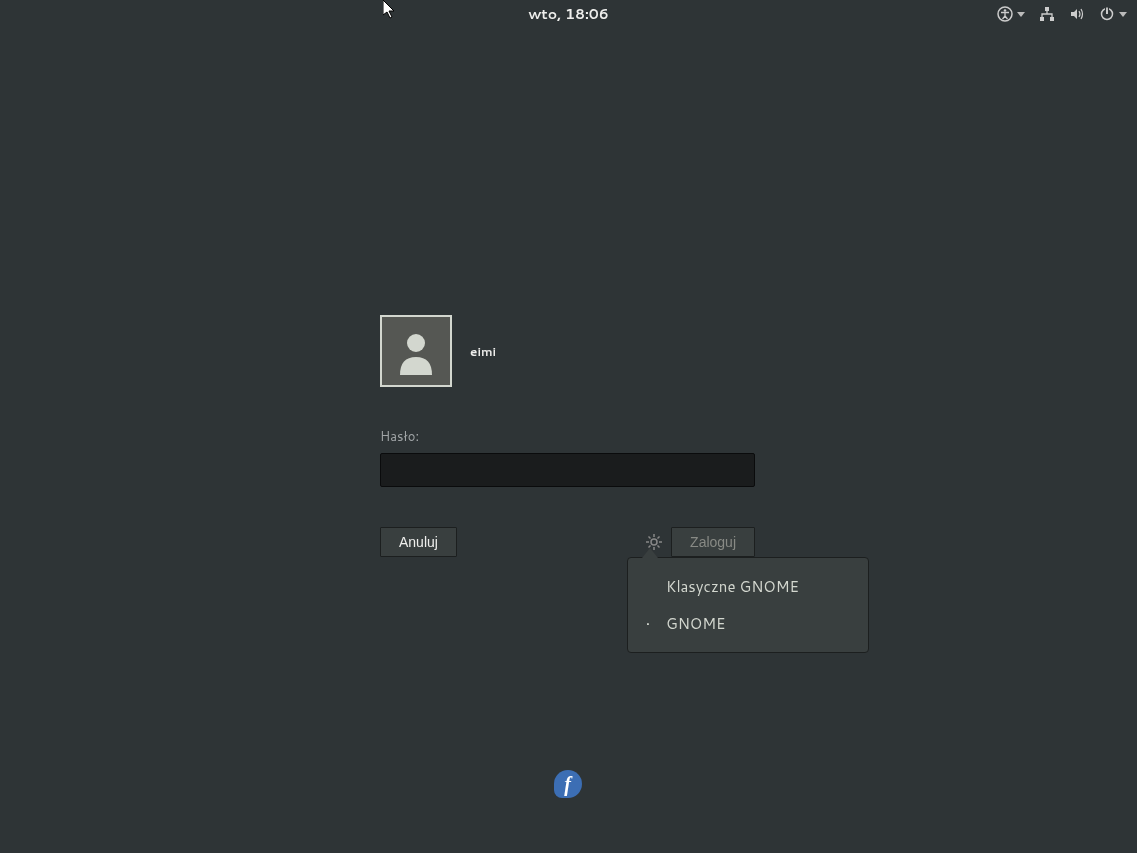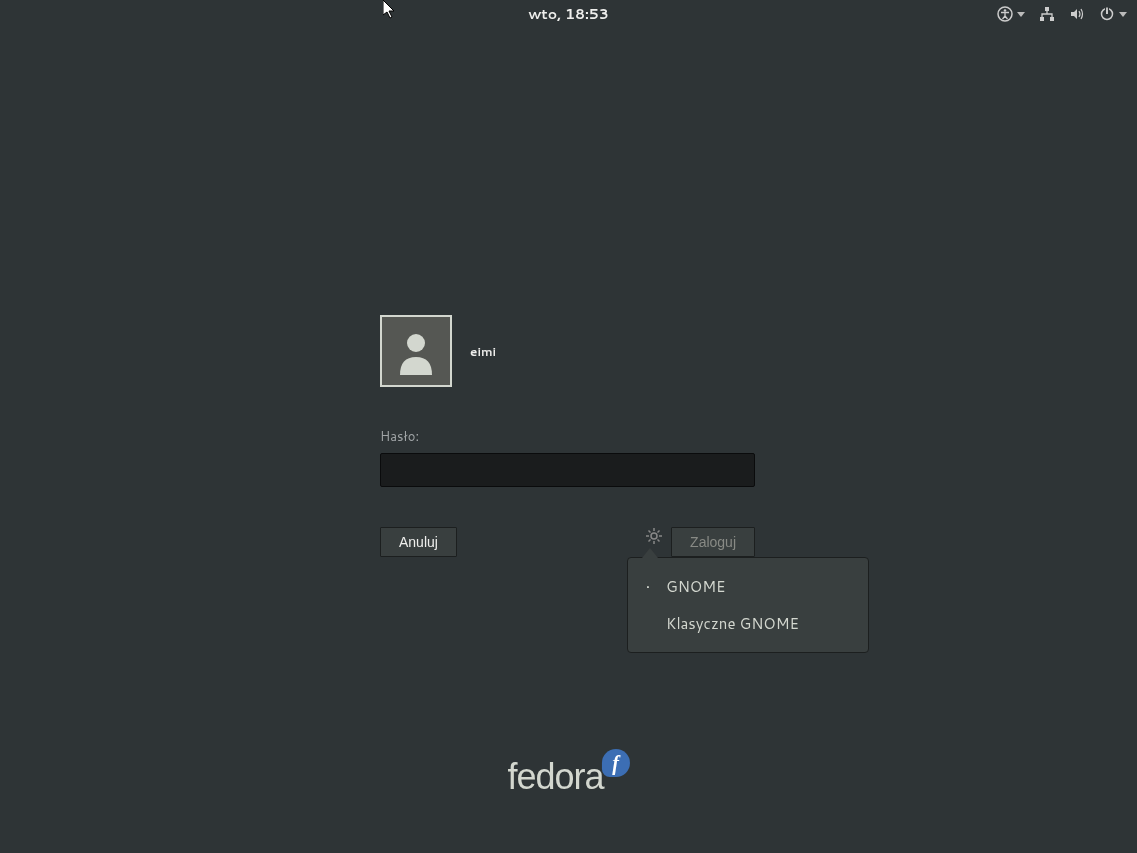--- a/index.html
+++ b/index.html
@@ -115,21 +115,21 @@
       display: inline-flex;
       align-items: center;
       justify-content: center;
     }
     .btn-login {
       color: #888a85;
     }
     .button-row-right {
       margin-left: auto;
       display: flex;
-      align-items: flex-start;
+      align-items: center;
       gap: 8px;
     }
     .gear {
       width: 18px;
       height: 18px;
       display: inline-flex;
       align-items: center;
       justify-content: center;
     }
     .session-menu {
@@ -209,21 +209,21 @@
       position: absolute;
       left: 383px;
       top: 0px;
       pointer-events: none;
     }
   </style>
 </head>
 <body>
 
 <div class="topbar">
-  <div class="topbar-center">wto, 18:53</div>
+  <div class="topbar-center">wto, 18:06</div>
   <div class="topbar-right">
     <div class="icon-group">
       <span class="ts-icon">
         <svg width="16" height="16" viewBox="0 0 16 16">
           <circle cx="8" cy="8" r="7" fill="none" stroke="#ccc" stroke-width="1.5"></circle>
           <circle cx="8" cy="4.5" r="1.3" fill="#ccc"></circle>
           <path d="M4 6.5 L12 6.5 M8 6.5 L8 10 M8 10 L5.5 13 M8 10 L10.5 13" stroke="#ccc" stroke-width="1.3" fill="none"></path>
         </svg>
       </span>
       <span class="caret"></span>
@@ -286,31 +286,30 @@
           </g>
         </svg>
       </span>
       <button class="btn btn-login">Zaloguj</button>
     </div>
   </div>
 </div>
 
 <div class="session-menu">
   <div class="session-item">
+    <span class="session-bullet"></span>
+    <span>Klasyczne GNOME</span>
+  </div>
+  <div class="session-item">
     <span class="session-bullet active"></span>
     <span>GNOME</span>
   </div>
-  <div class="session-item">
-    <span class="session-bullet"></span>
-    <span>Klasyczne GNOME</span>
-  </div>
 </div>
 
 <div class="logo-area">
-  <span class="fedora-text">fedora</span>
   <span class="fedora-bubble">
     <span class="fedora-f">f</span>
   </span>
 </div>
 
 <div class="cursor">
   <svg width="16" height="20" viewBox="0 0 16 20">
     <path d="M0 0 L0 15 L4 12 L7 18 L9 17 L6 11 L11 11 Z" fill="#fff" stroke="#000" stroke-width="1"></path>
   </svg>
 </div>

